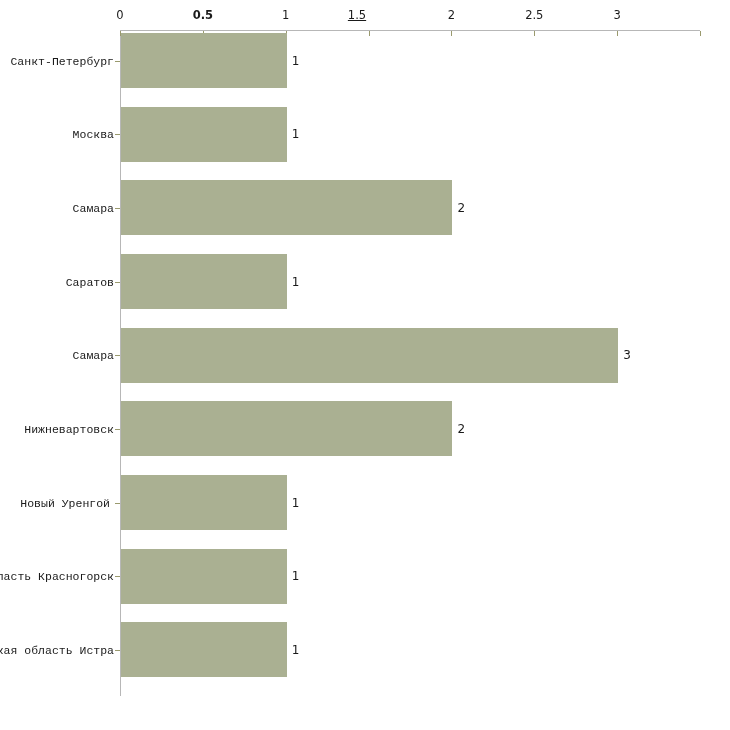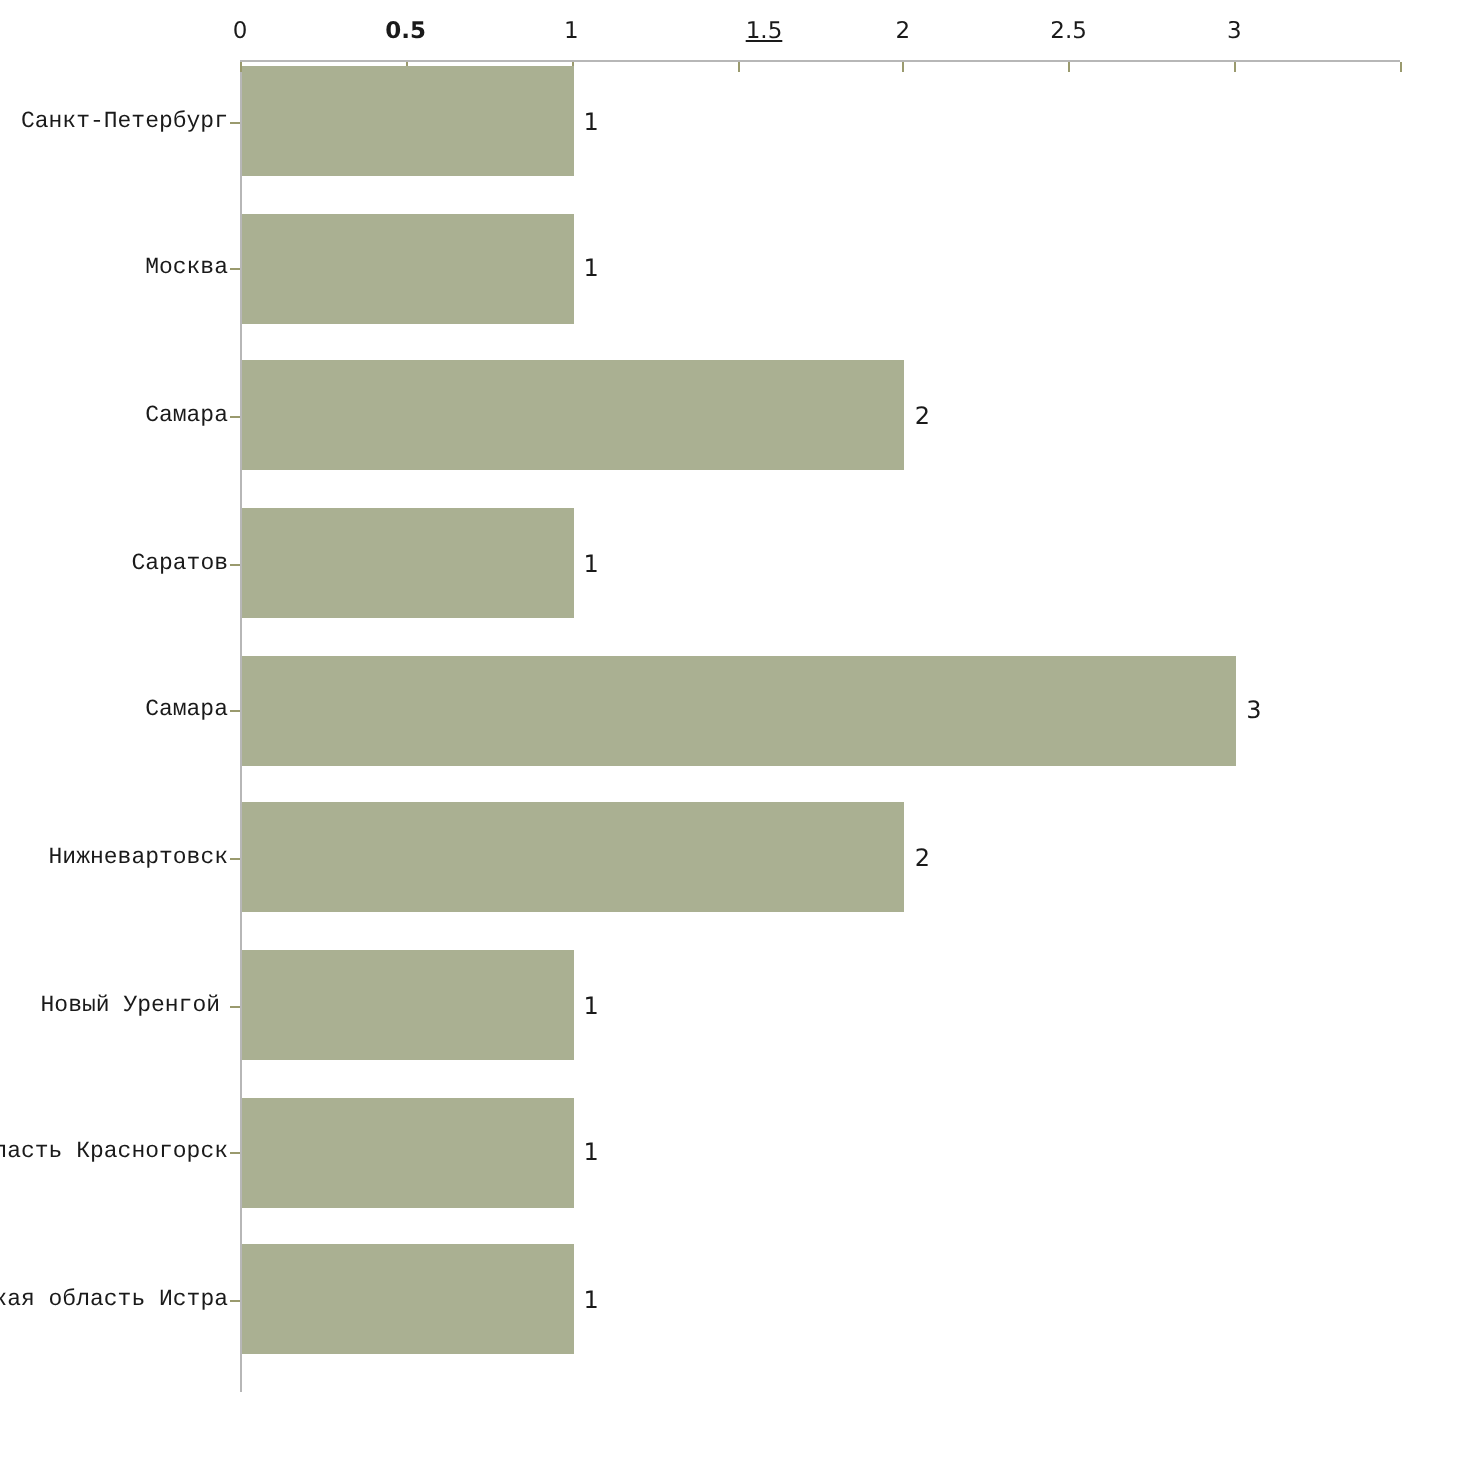--- a/index.html
+++ b/index.html
@@ -109,21 +109,21 @@
   <div id="y-axis-line"></div>
 
   <div id="x-ticks">
       <div class="x-tick" style="left: 120px;"></div>
       <div class="x-tick-label" style="left: 120px;">0</div>
       <div class="x-tick" style="left: 202.857px;"></div>
       <div class="x-tick-label" style="left: 202.857px; font-weight: bold;">0.5</div>
       <div class="x-tick" style="left: 285.714px;"></div>
       <div class="x-tick-label" style="left: 285.714px;">1</div>
       <div class="x-tick" style="left: 368.571px;"></div>
-      <div class="x-tick-label" style="left: 382px; text-decoration: underline;">1.5</div>
+      <div class="x-tick-label" style="left: 357px; text-decoration: underline;">1.5</div>
       <div class="x-tick" style="left: 451.429px;"></div>
       <div class="x-tick-label" style="left: 451.429px;">2</div>
       <div class="x-tick" style="left: 534.286px;"></div>
       <div class="x-tick-label" style="left: 534.286px;">2.5</div>
       <div class="x-tick" style="left: 617.143px;"></div>
       <div class="x-tick-label" style="left: 617.143px;">3</div>
       <div class="x-tick" style="left: 700px;"></div>
       <div class="x-tick-label" style="left: 700px; margin-left: 44px;">3.5</div>
     </div>
 

